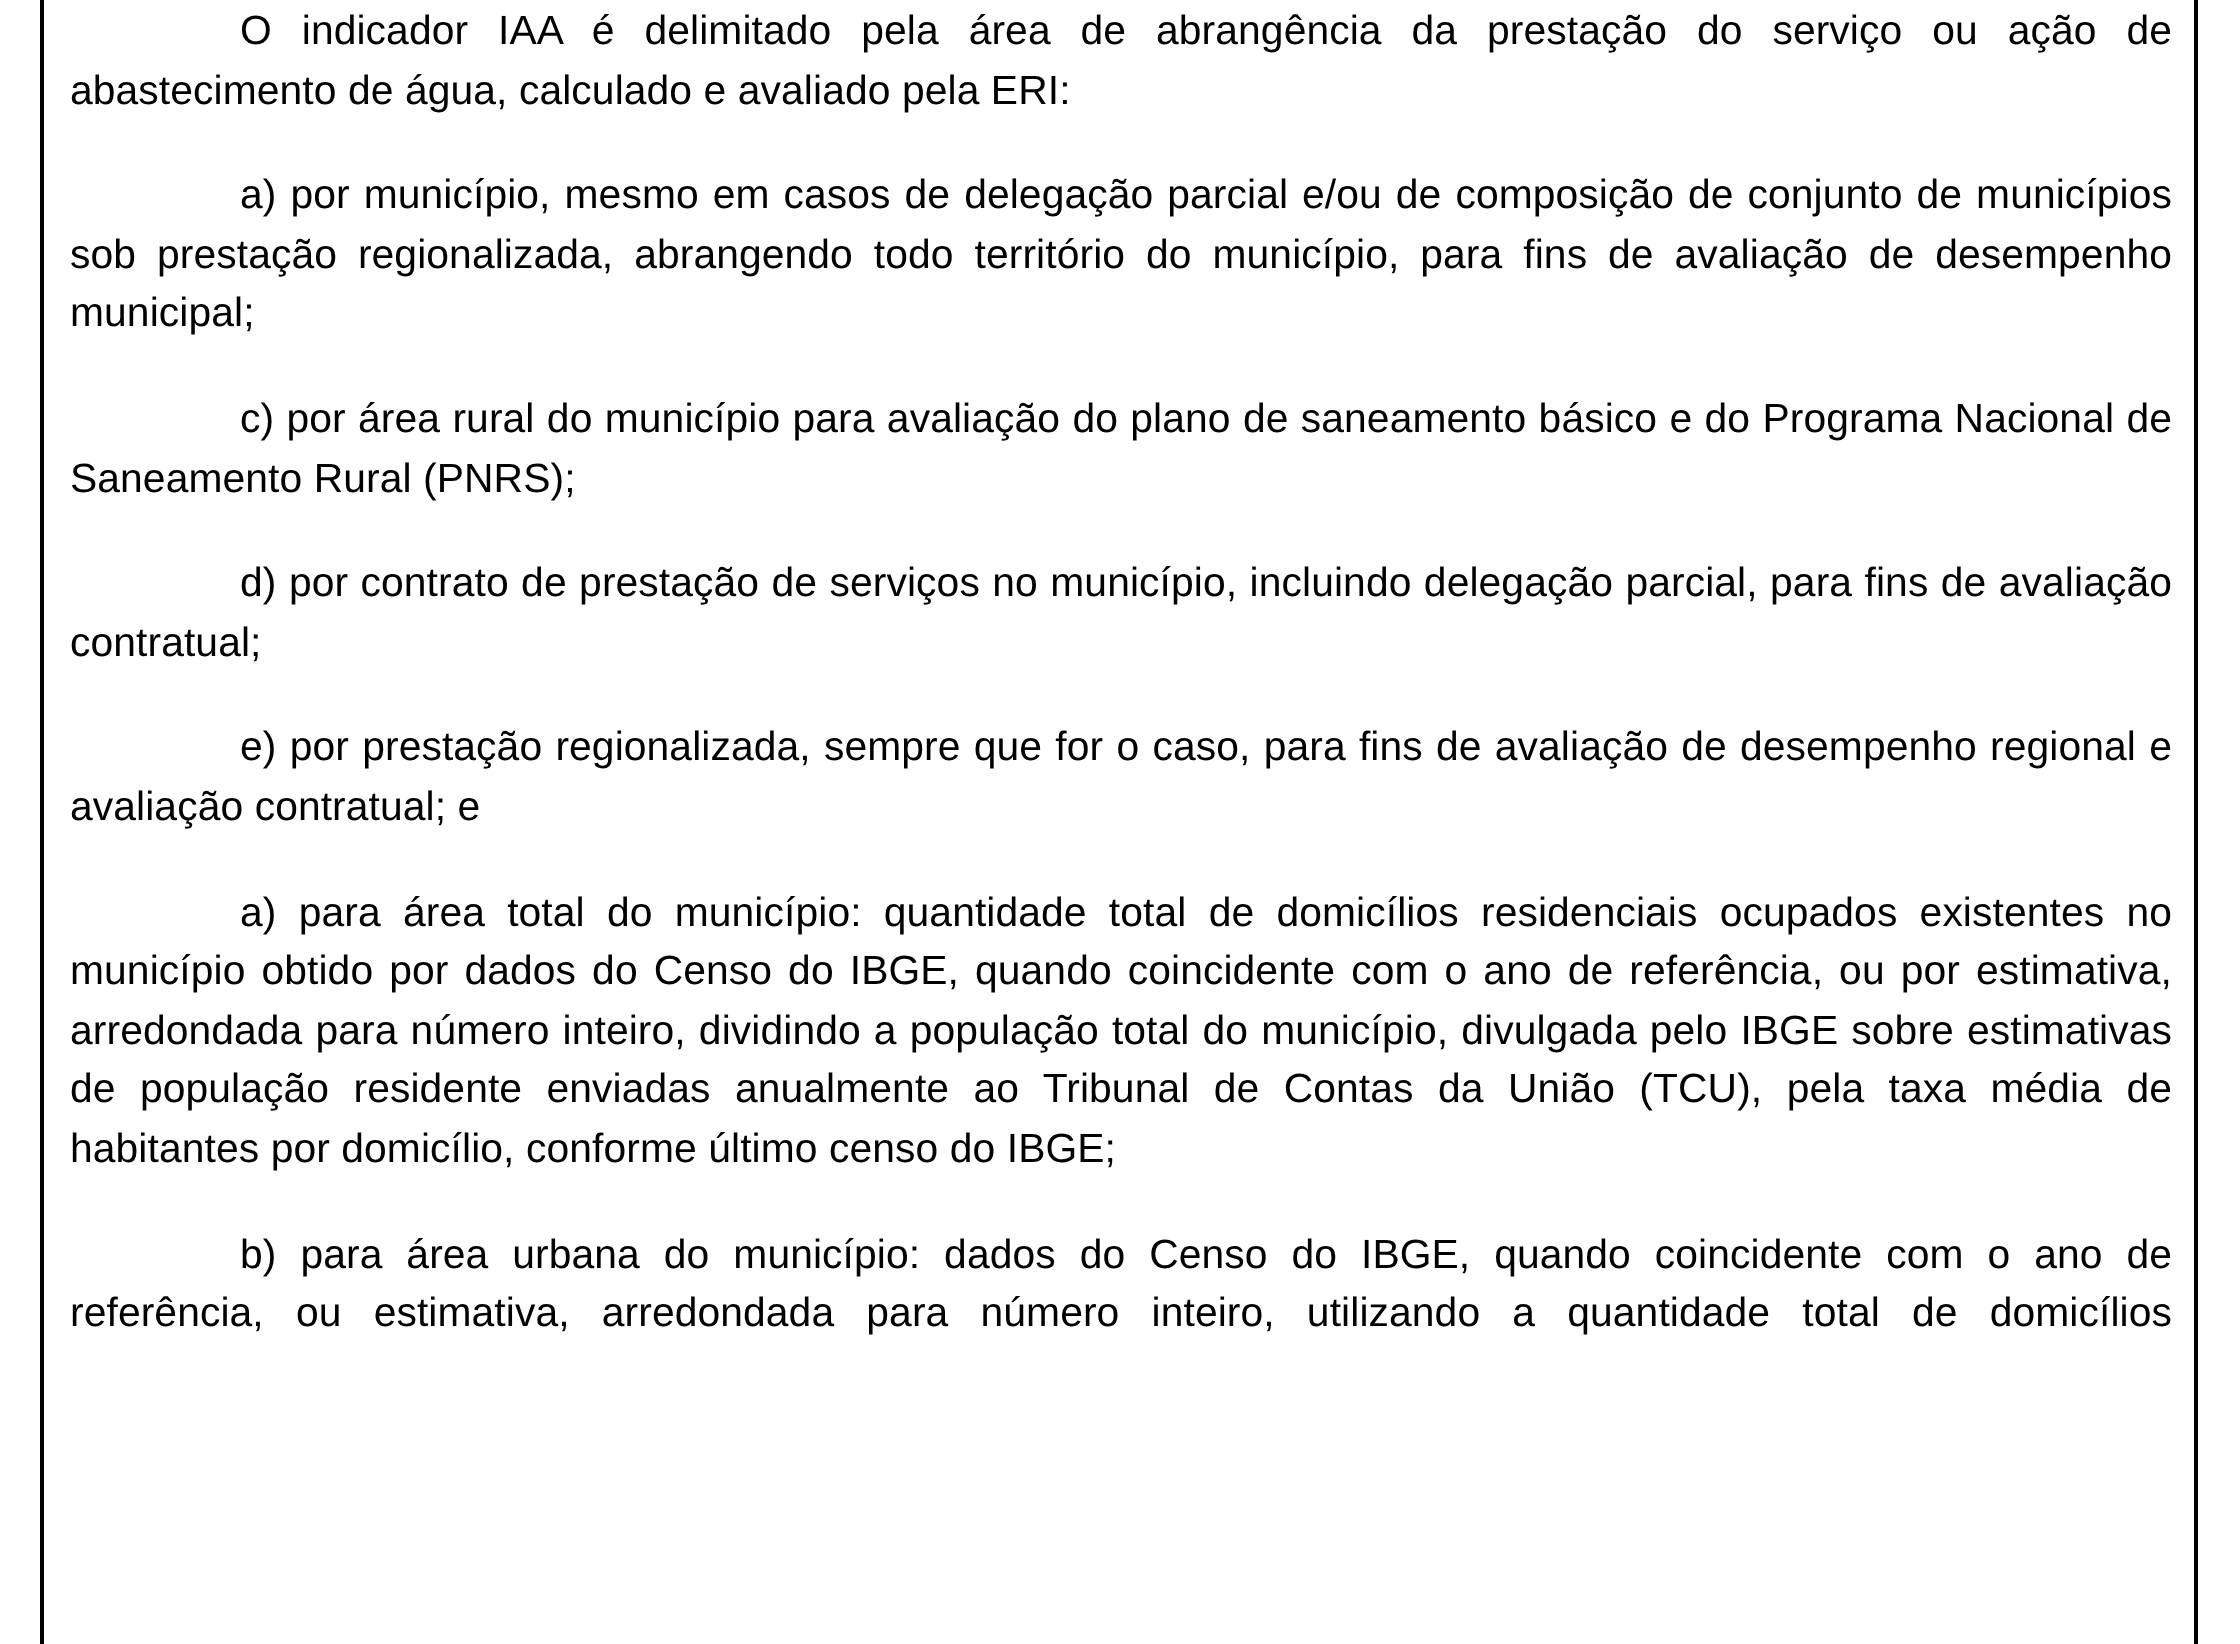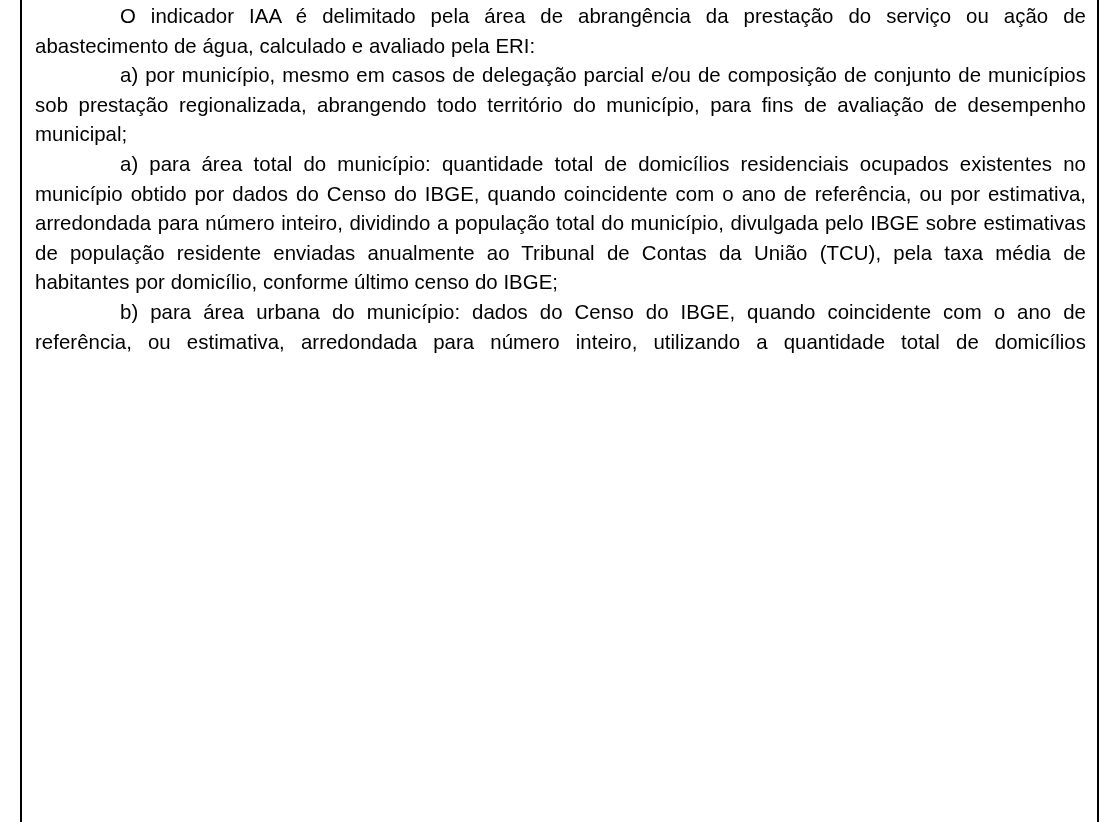--- a/index.html
+++ b/index.html
@@ -53,35 +53,38 @@
     text-justify: inter-word;
     font-size: 20.4px;
     line-height: 29.6px;
     text-indent: 85px;
     hyphens: none;
     -webkit-hyphens: none;
     letter-spacing: 0.05px;
     word-spacing: 0px;
   }
   p.para + p.para {
-    margin-top: 0;
+    margin-top: 23px;
   }
   
   p.para.clipped {
     text-align-last: justify;
   }
 </style>
 </head>
 <body>
 
 <div class="page">
 
   <div class="cell-border-left"></div>
   <div class="cell-border-right"></div>
 
   <div class="content">
     <p class="para">O indicador IAA é delimitado pela área de abrangência da prestação do serviço ou ação de abastecimento de água, calculado e avaliado pela ERI:</p>
     <p class="para">a) por município, mesmo em casos de delegação parcial e/ou de composição de conjunto de municípios sob prestação regionalizada, abrangendo todo território do município, para fins de avaliação de desempenho municipal;</p>
+    <p class="para">c) por área rural do município para avaliação do plano de saneamento básico e do Programa Nacional de Saneamento Rural (PNRS);</p>
+    <p class="para">d) por contrato de prestação de serviços no município, incluindo delegação parcial, para fins de avaliação contratual;</p>
+    <p class="para">e) por prestação regionalizada, sempre que for o caso, para fins de avaliação de desempenho regional e avaliação contratual; e</p>
     <p class="para">a) para área total do município: quantidade total de domicílios residenciais ocupados existentes no município obtido por dados do Censo do IBGE, quando coincidente com o ano de referência, ou por estimativa, arredondada para número inteiro, dividindo a população total do município, divulgada pelo IBGE sobre estimativas de população residente enviadas anualmente ao Tribunal de Contas da União (TCU), pela taxa média de habitantes por domicílio, conforme último censo do IBGE;</p>
     <p class="para clipped">b) para área urbana do município: dados do Censo do IBGE, quando coincidente com o ano de referência, ou estimativa, arredondada para número inteiro, utilizando a quantidade total de domicílios</p>
   </div>
 
 </div>
 
 </body></html>

